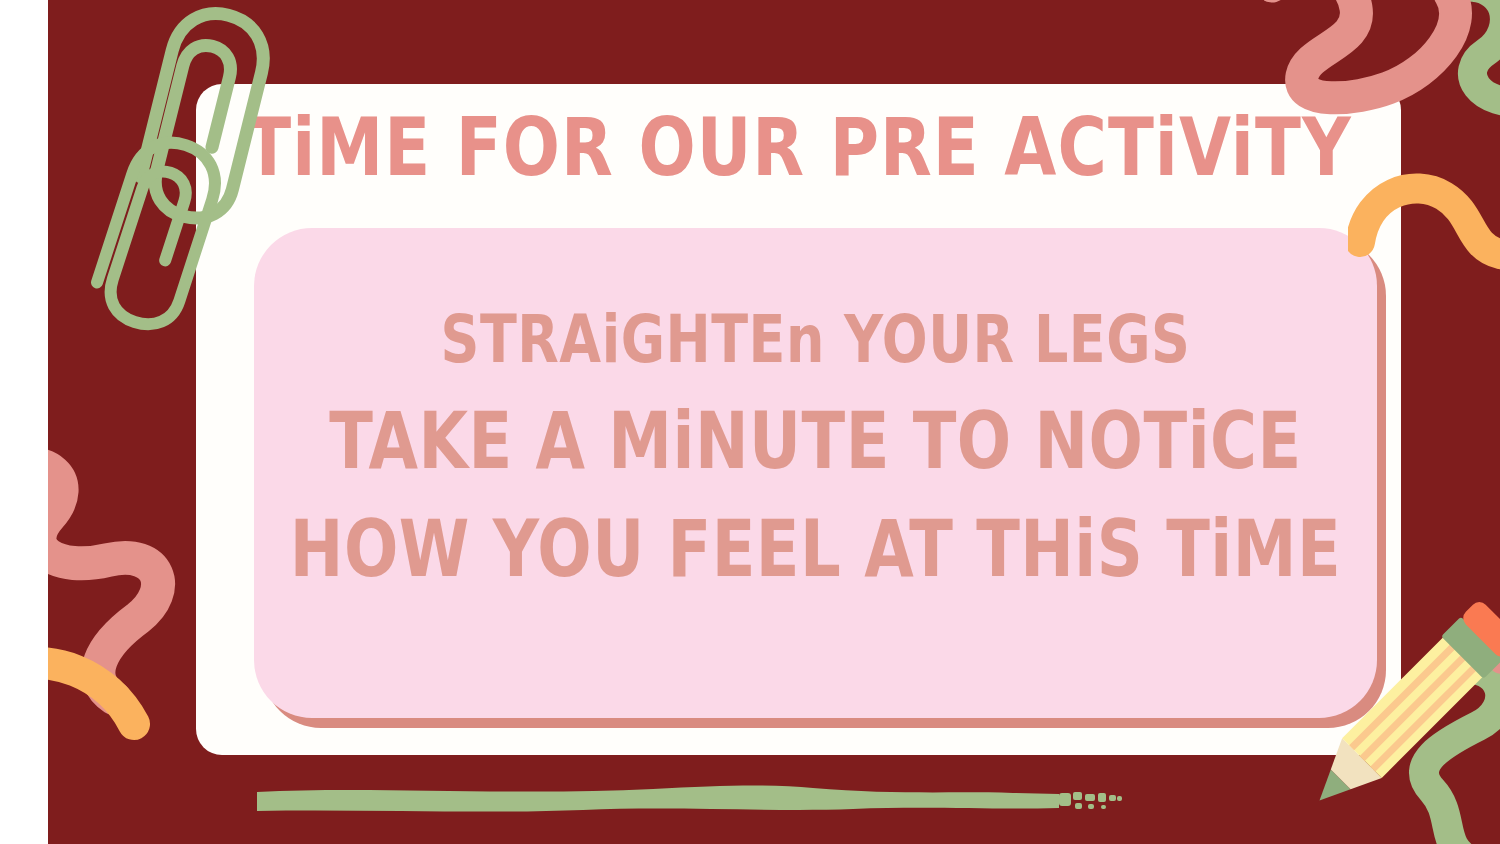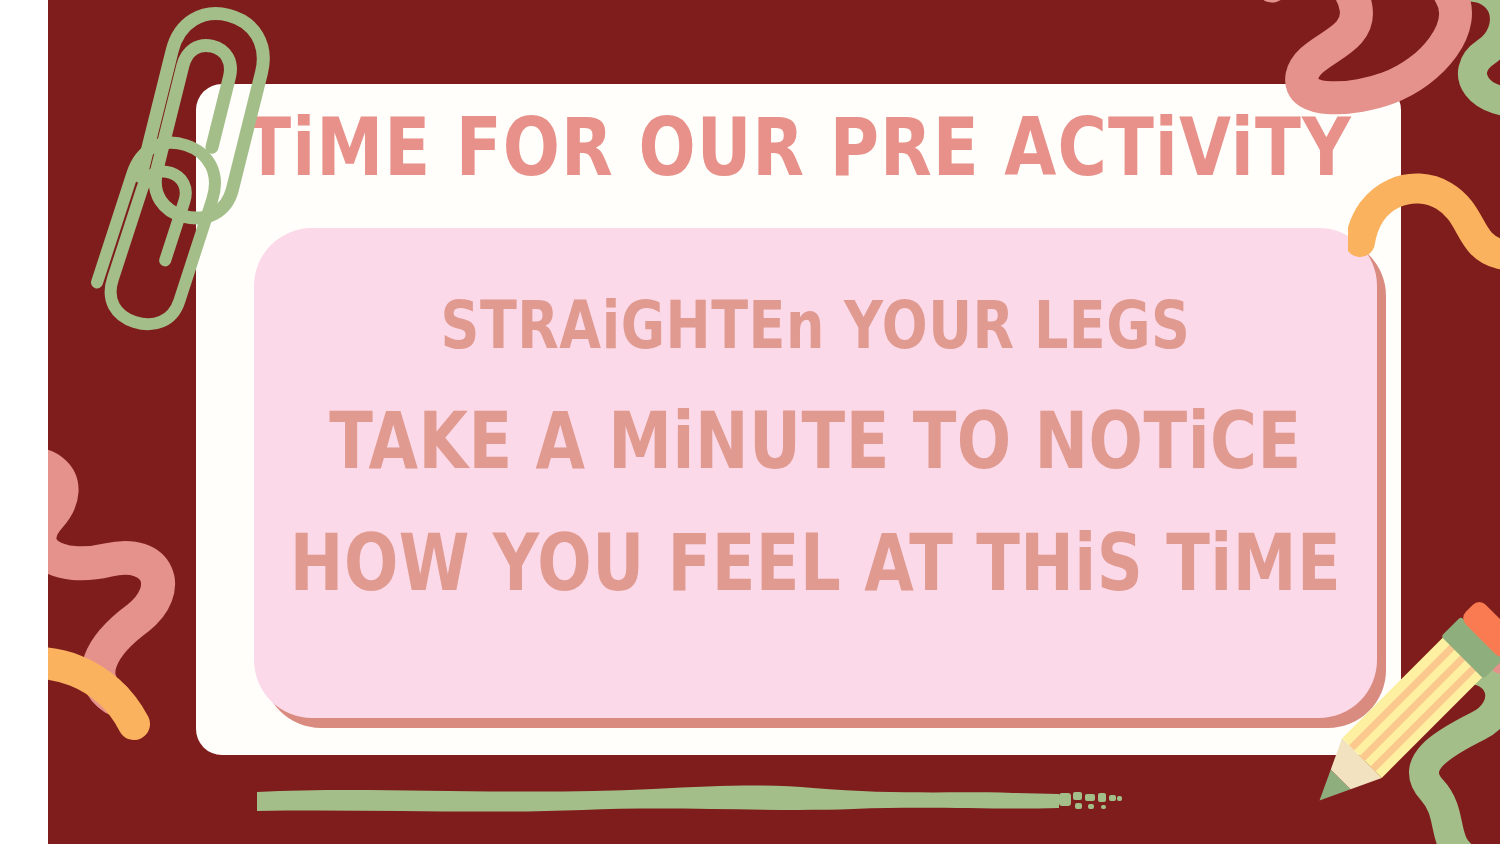--- a/index.html
+++ b/index.html
@@ -69,21 +69,21 @@
 
   #panel-text {
     position:absolute;
     left:206px; top:228px;
     width:1123px; height:438px;
     z-index:6;
     display:flex;
     flex-direction:column;
     align-items:center;
     justify-content:center;
-    gap:14px;
+    gap:0px;
     color:#e09a90;
   }
   .bodyline {
     font-family:"DejaVu Sans", sans-serif;
     font-weight:700;
     letter-spacing:0.5px;
     line-height:1.0;
     white-space:nowrap;
     transform:scaleY(1.22);
     color:#e09a90;

